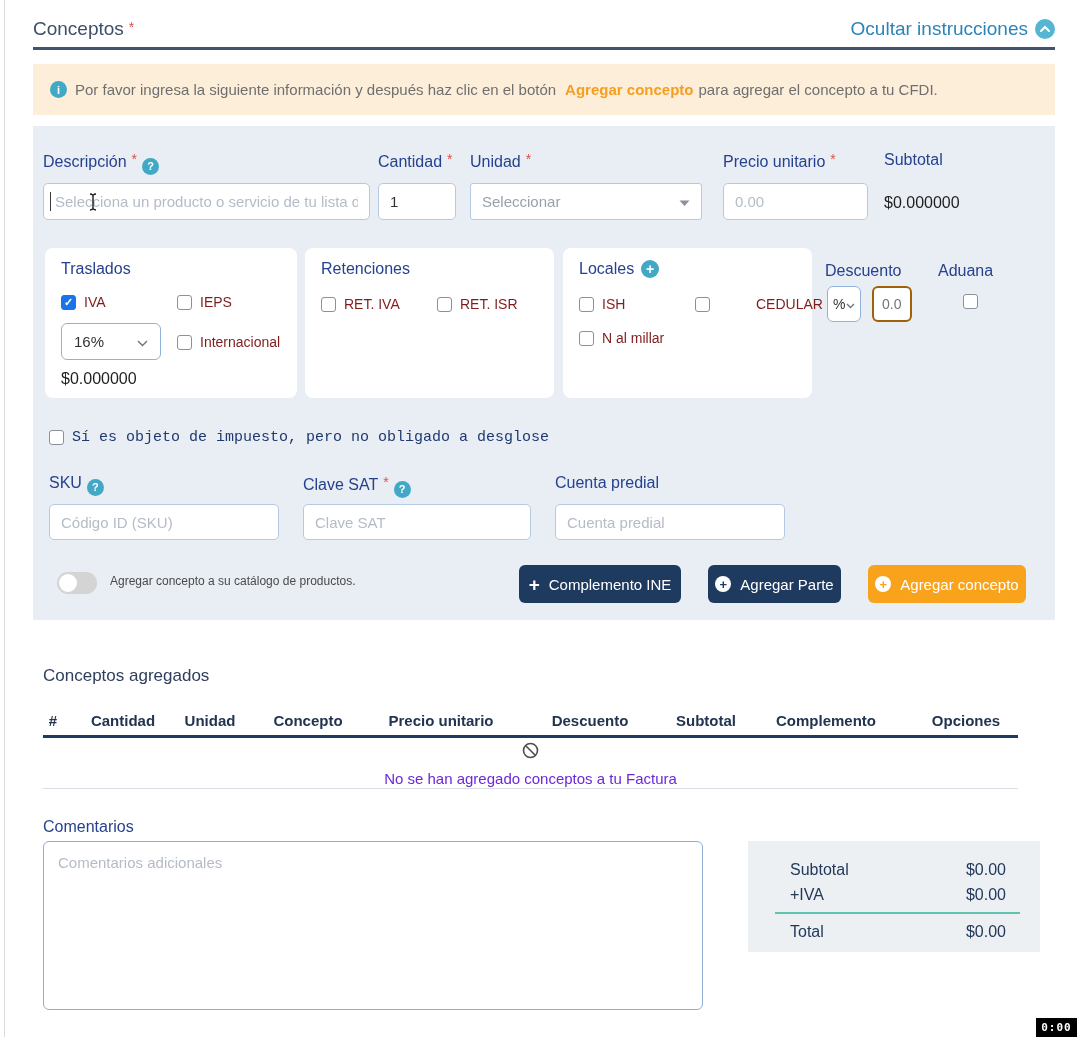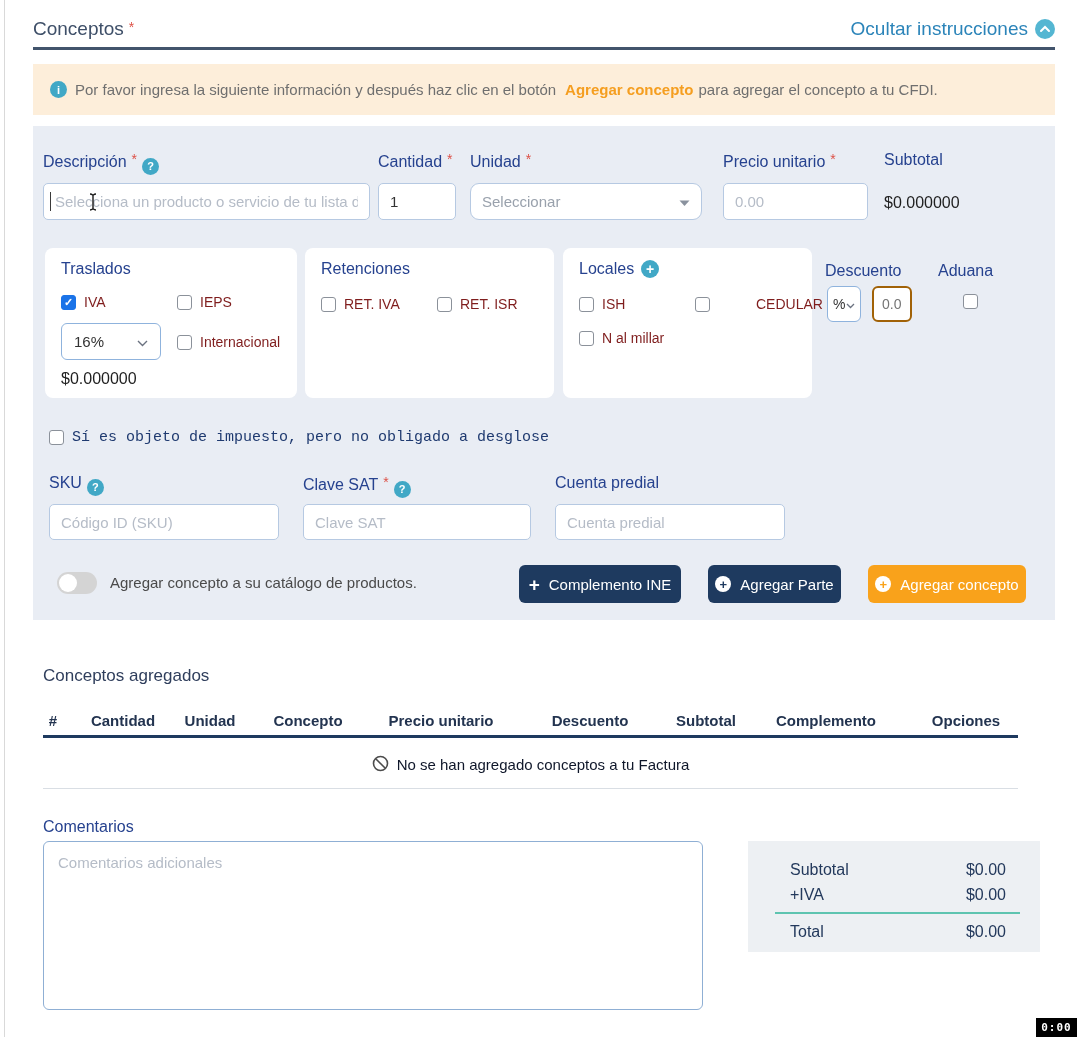--- a/index.html
+++ b/index.html
@@ -28,21 +28,21 @@
 
   
   .panel { position:absolute; left:33px; top:126px; width:1022px; height:494px; background:#e9edf4; }
   .lbl { position:absolute; font-size:16px; color:#26428f; white-space:nowrap; }
   .hlp { width:17px; height:17px; border-radius:50%; background:#41a8c6; color:#fff; font-size:11px;
          font-weight:bold; display:inline-flex; align-items:center; justify-content:center;
          margin-left:5px; vertical-align:-3px; }
   .inp { position:absolute; height:37px; background:#fff; border:1px solid #b6c9e2; border-radius:5px;
          font-size:15px; color:#333; padding:0 11px; outline:none; font-family:"Liberation Sans",sans-serif; }
   .inp::placeholder, textarea::placeholder { color:#b5bcc7; opacity:1; }
-  .selbox { position:absolute; height:37px; background:#fff; border:1px solid #b6c9e2; border-radius:9px;
+  .selbox { position:absolute; height:37px; background:#fff; border:1px solid #b6c9e2; border-radius:3px;
             display:flex; align-items:center; padding:0 11px; font-size:15px; cursor:pointer; }
   .selbox .sel-txt { color:#99a1ac; }
   .selbox .arrow { margin-left:auto; }
   .static-val { position:absolute; font-size:16px; color:#1f1f1f; }
 
   .caret { position:absolute; left:7px; top:9px; width:1px; height:19px; background:#3a3a3a; }
   .ibeam { position:absolute; left:52px; top:65px; pointer-events:none; }
 
   
   .card { position:absolute; top:122px; height:150px; background:#fff; border-radius:8px; }
@@ -69,41 +69,41 @@
               color:#333; cursor:pointer; }
   .mini-inp { position:absolute; width:40px; height:36px; background:#fff; border:2px solid #a16207;
               border-radius:6px; font-size:14px; padding:0 8px; outline:none; color:#333;
               font-family:"Liberation Sans",sans-serif; }
 
   
   .toggle { position:absolute; left:24px; top:446px; width:40px; height:22px; background:#d4d4d4;
             border-radius:11px; cursor:pointer; }
   .toggle .knob { position:absolute; left:2px; top:2px; width:18px; height:18px; border-radius:50%;
                   background:#fff; }
-  .toggle-lbl { position:absolute; left:77px; top:448px; font-size:15px; color:#4a4a4a; }
+  .toggle-lbl { position:absolute; left:77px; top:448px; font-size:12px; color:#4a4a4a; }
   .btn { position:absolute; top:439px; height:38px; border:none; border-radius:6px; color:#fff;
          font-size:15px; font-family:"Liberation Sans",sans-serif; display:flex; align-items:center;
          justify-content:center; gap:9px; cursor:pointer; }
   .btn-navy { background:#1e3a5f; }
   .btn-orange { background:#f9a21b; }
   .btn .plain-plus { font-size:19px; font-weight:bold; line-height:1; }
   .btn .wcirc { width:16px; height:16px; border-radius:50%; background:#fff; display:inline-flex;
                 align-items:center; justify-content:center; font-size:13px; font-weight:bold; line-height:1; }
   .btn-navy .wcirc { color:#1e3a5f; }
   .btn-orange .wcirc { color:#f9a21b; }
 
   
   .section-title { position:absolute; left:43px; top:666px; font-size:17px; color:#2f3e5c; }
   .tbl-head { position:absolute; left:43px; top:706px; width:975px; height:32px;
               border-bottom:3px solid #1e3a5f; }
   .tbl-head span { position:absolute; top:6px; transform:translateX(-50%); font-size:15px;
                    font-weight:bold; color:#233450; white-space:nowrap; }
   .tbl-empty { position:absolute; left:43px; top:741px; width:975px; height:48px;
                border-bottom:1px solid #d9dee4; display:flex; align-items:center;
-               justify-content:center; gap:8px; font-size:15px; color:#0f172a; }
+               justify-content:center; gap:8px; font-size:15px; color:#6d28d9;flex-direction:column; }
 
   
   .com-lbl { position:absolute; left:43px; top:818px; font-size:16px; color:#26428f; }
   .com-area { position:absolute; left:43px; top:841px; width:660px; height:169px; background:#fff;
               border:1px solid #8fafd4; border-radius:6px; resize:none; outline:none;
               font-size:15px; padding:12px 14px; font-family:"Liberation Sans",sans-serif; color:#333; }
   .totals { position:absolute; left:748px; top:841px; width:292px; height:111px; background:#edf0f3;
             padding-top:16px; }
   .tot-row { display:flex; align-items:center; height:25px; font-size:16px; color:#23395c; }
   .tot-row .t-lbl { margin-left:42px; }

